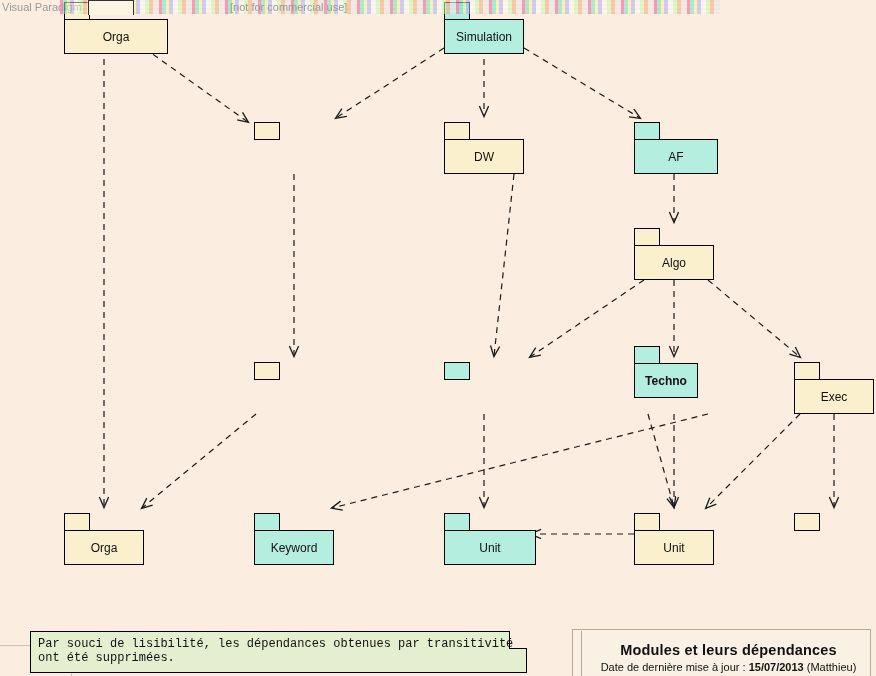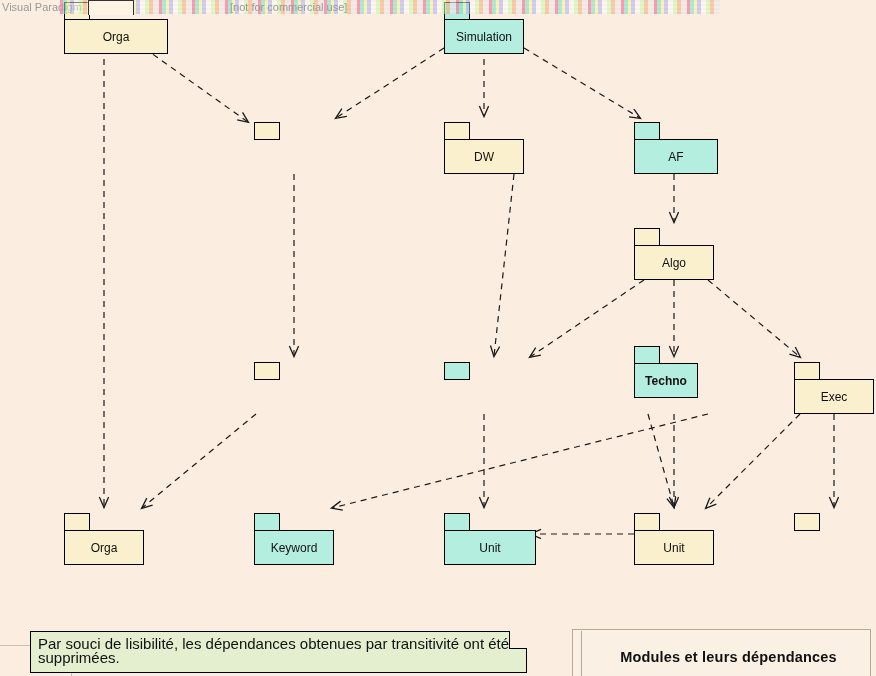--- a/index.html
+++ b/index.html
@@ -63,21 +63,21 @@
     position:absolute;right:-1px;top:-1px;width:17px;height:17px;
     background:#fbeee0;border-left:1px solid #000;border-bottom:1px solid #000;
     transform:none;
   }
   .note .fold:after{
     content:"";position:absolute;left:-1px;top:-1px;width:0;height:0;
     border-left:17px solid transparent;border-top:17px solid #fbeee0;
   }
   .note .txt{
     position:absolute;left:7px;top:5px;right:9px;
-    font-size:15px;color:#111;line-height:14px;
+    font-size:12px;color:#111;line-height:14px;font-family:Liberation Mono, monospace;
   }
 
   
   .titleblock{
     position:absolute;left:572px;top:629px;width:299px;height:56px;
     background:#faf0e4;border:1px solid #b9a894;box-sizing:border-box;z-index:25;
   }
   .titleblock .inner{
     position:absolute;left:8px;top:1px;right:3px;bottom:1px;
     border-left:1px solid #b9a894;padding-left:8px;
@@ -192,16 +192,21 @@
     </div>
 
   <div class="note">
     <div class="fold"></div>
     <div class="txt">Par souci de lisibilité, les dépendances obtenues par transitivité ont été supprimées.</div>
   </div>
 
   <div class="titleblock">
     <div class="inner">
       <div class="tb-title">Modules et leurs dépendances</div>
+      <div class="tb-sub">
+        <span>Date de dernière mise à jour :</span>
+        <b>15/07/2013</b>
+        <span>(Matthieu)</span>
+      </div>
     </div>
   </div>
 
 </div>
 
 </body></html>

